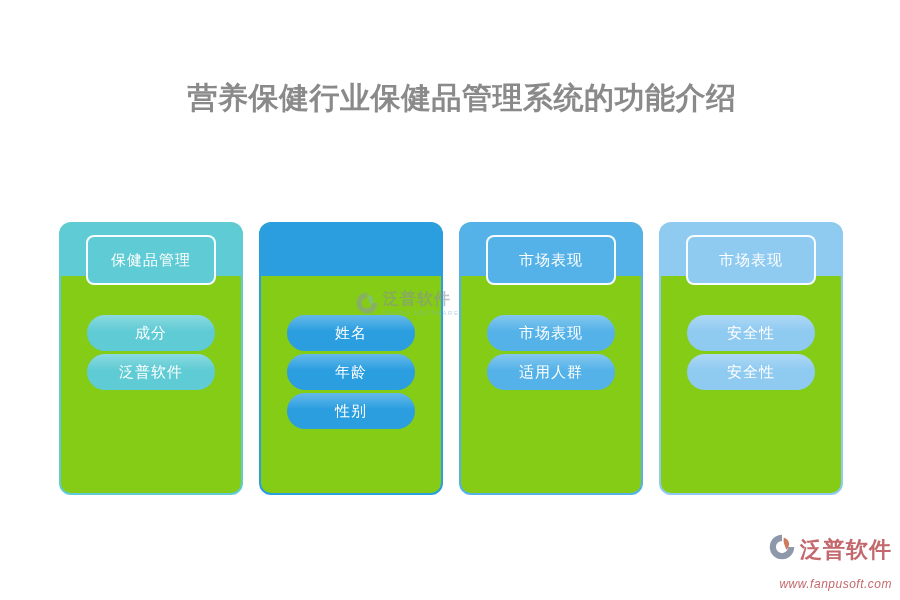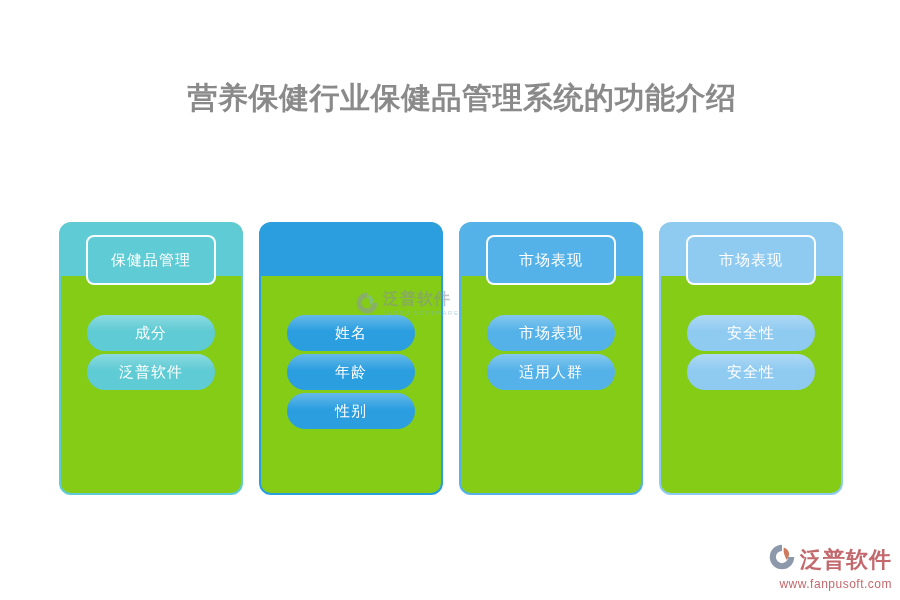--- a/index.html
+++ b/index.html
@@ -47,21 +47,21 @@
   .wm-brand{font-size:16px;font-weight:700;color:#8a9097;letter-spacing:1px;}
   .wm-caption{font-size:6px;color:#7fb7c9;letter-spacing:1.5px;margin-top:3px;}
   .footer{
     position:absolute;right:8px;bottom:9px;text-align:right;color:#c3686d;
   }
   .footer-top{display:flex;align-items:center;justify-content:flex-end;gap:4px;}
   .footer-brand{
     font-family:"DejaVu Serif","Liberation Serif",serif;
     font-size:22px;font-weight:700;letter-spacing:1px;line-height:1;
   }
-  .footer-url{font-size:12px;letter-spacing:0.5px;margin-top:2px;}
+  .footer-url{font-size:12px;letter-spacing:0.5px;margin-top:12px;font-style:italic;}
 </style>
 </head>
 <body>
 
 <div class="page">
 
   <h1 class="title" style="color: rgb(138, 138, 138);">营养保健行业保健品管理系统的功能介绍</h1>
 
   <div class="cards-row">
 

